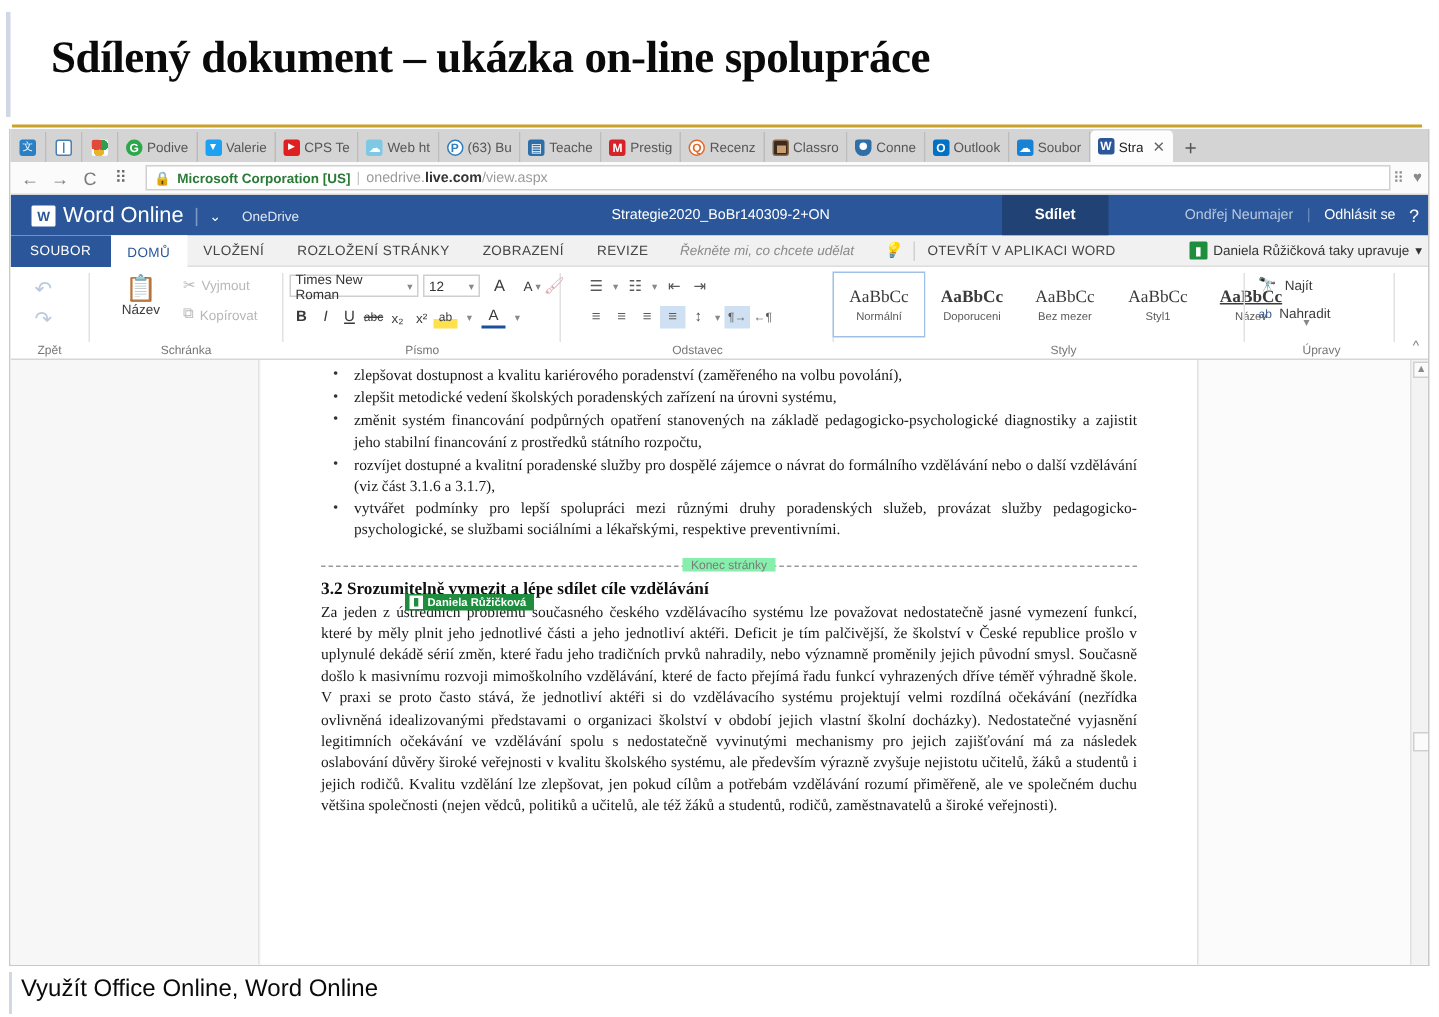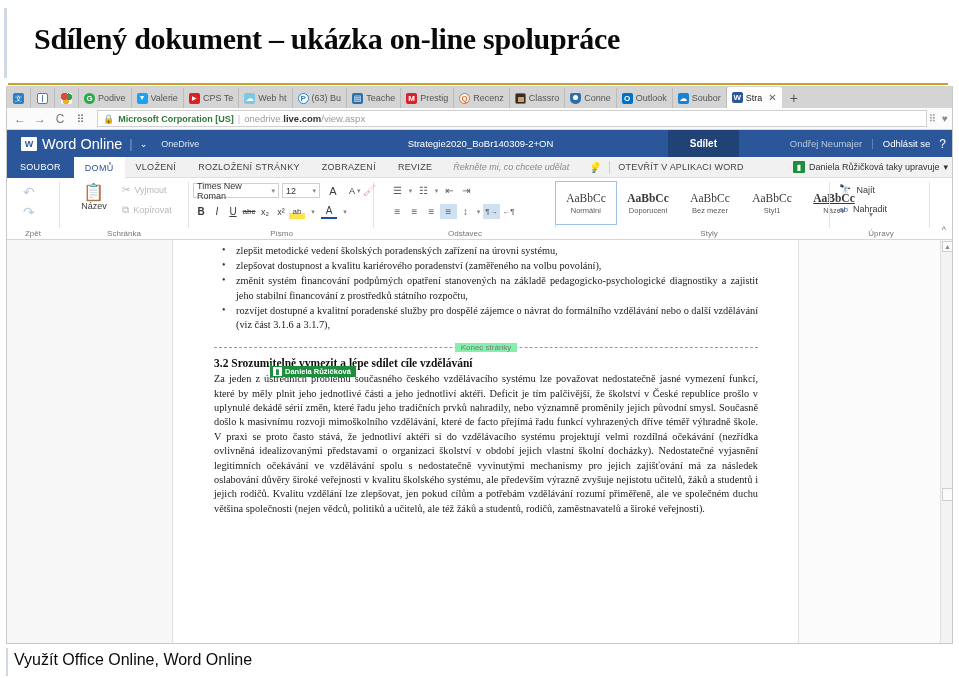--- a/index.html
+++ b/index.html
@@ -591,24 +591,25 @@
       </div>
       <div class="gsep" style="left:922px;"></div>
       <div id="ribbon-collapse">^</div>
     </div>
 
     <div id="docarea">
       <div id="left-pane"></div>
 
       <div id="page">
         <ul class="doc-bullets">
+          <li>zlepšovat dostupnost a kvalitu kariérového poradenství (zaměřeného na volbu povolání),</li>
           <li>zlepšit metodické vedení školských poradenských zařízení na úrovni systému,</li>
-          <li>zlepšovat dostupnost a kvalitu kariérového poradenství (zaměřeného na volbu povolání),</li>
           <li>změnit systém financování podpůrných opatření stanovených na základě pedagogicko-psychologické diagnostiky a zajistit jeho stabilní financování z prostředků státního rozpočtu,</li>
           <li>rozvíjet dostupné a kvalitní poradenské služby pro dospělé zájemce o návrat do formálního vzdělávání nebo o další vzdělávání (viz část 3.1.6 a 3.1.7),</li>
+          <li>vytvářet podmínky pro lepší spolupráci mezi různými druhy poradenských služeb, provázat služby pedagogicko-psychologické, se službami sociálními a lékařskými, respektive preventivními.</li>
         </ul>
 
         <div id="page-break">
           <div class="dashline"></div>
           <div class="lbl">Konec stránky</div>
         </div>
 
         <div id="doc-heading">
           <span>3.2 Srozumitelně vymezit a lépe sdílet cíle vzdělávání</span>
           <span id="collab-caret"></span>

